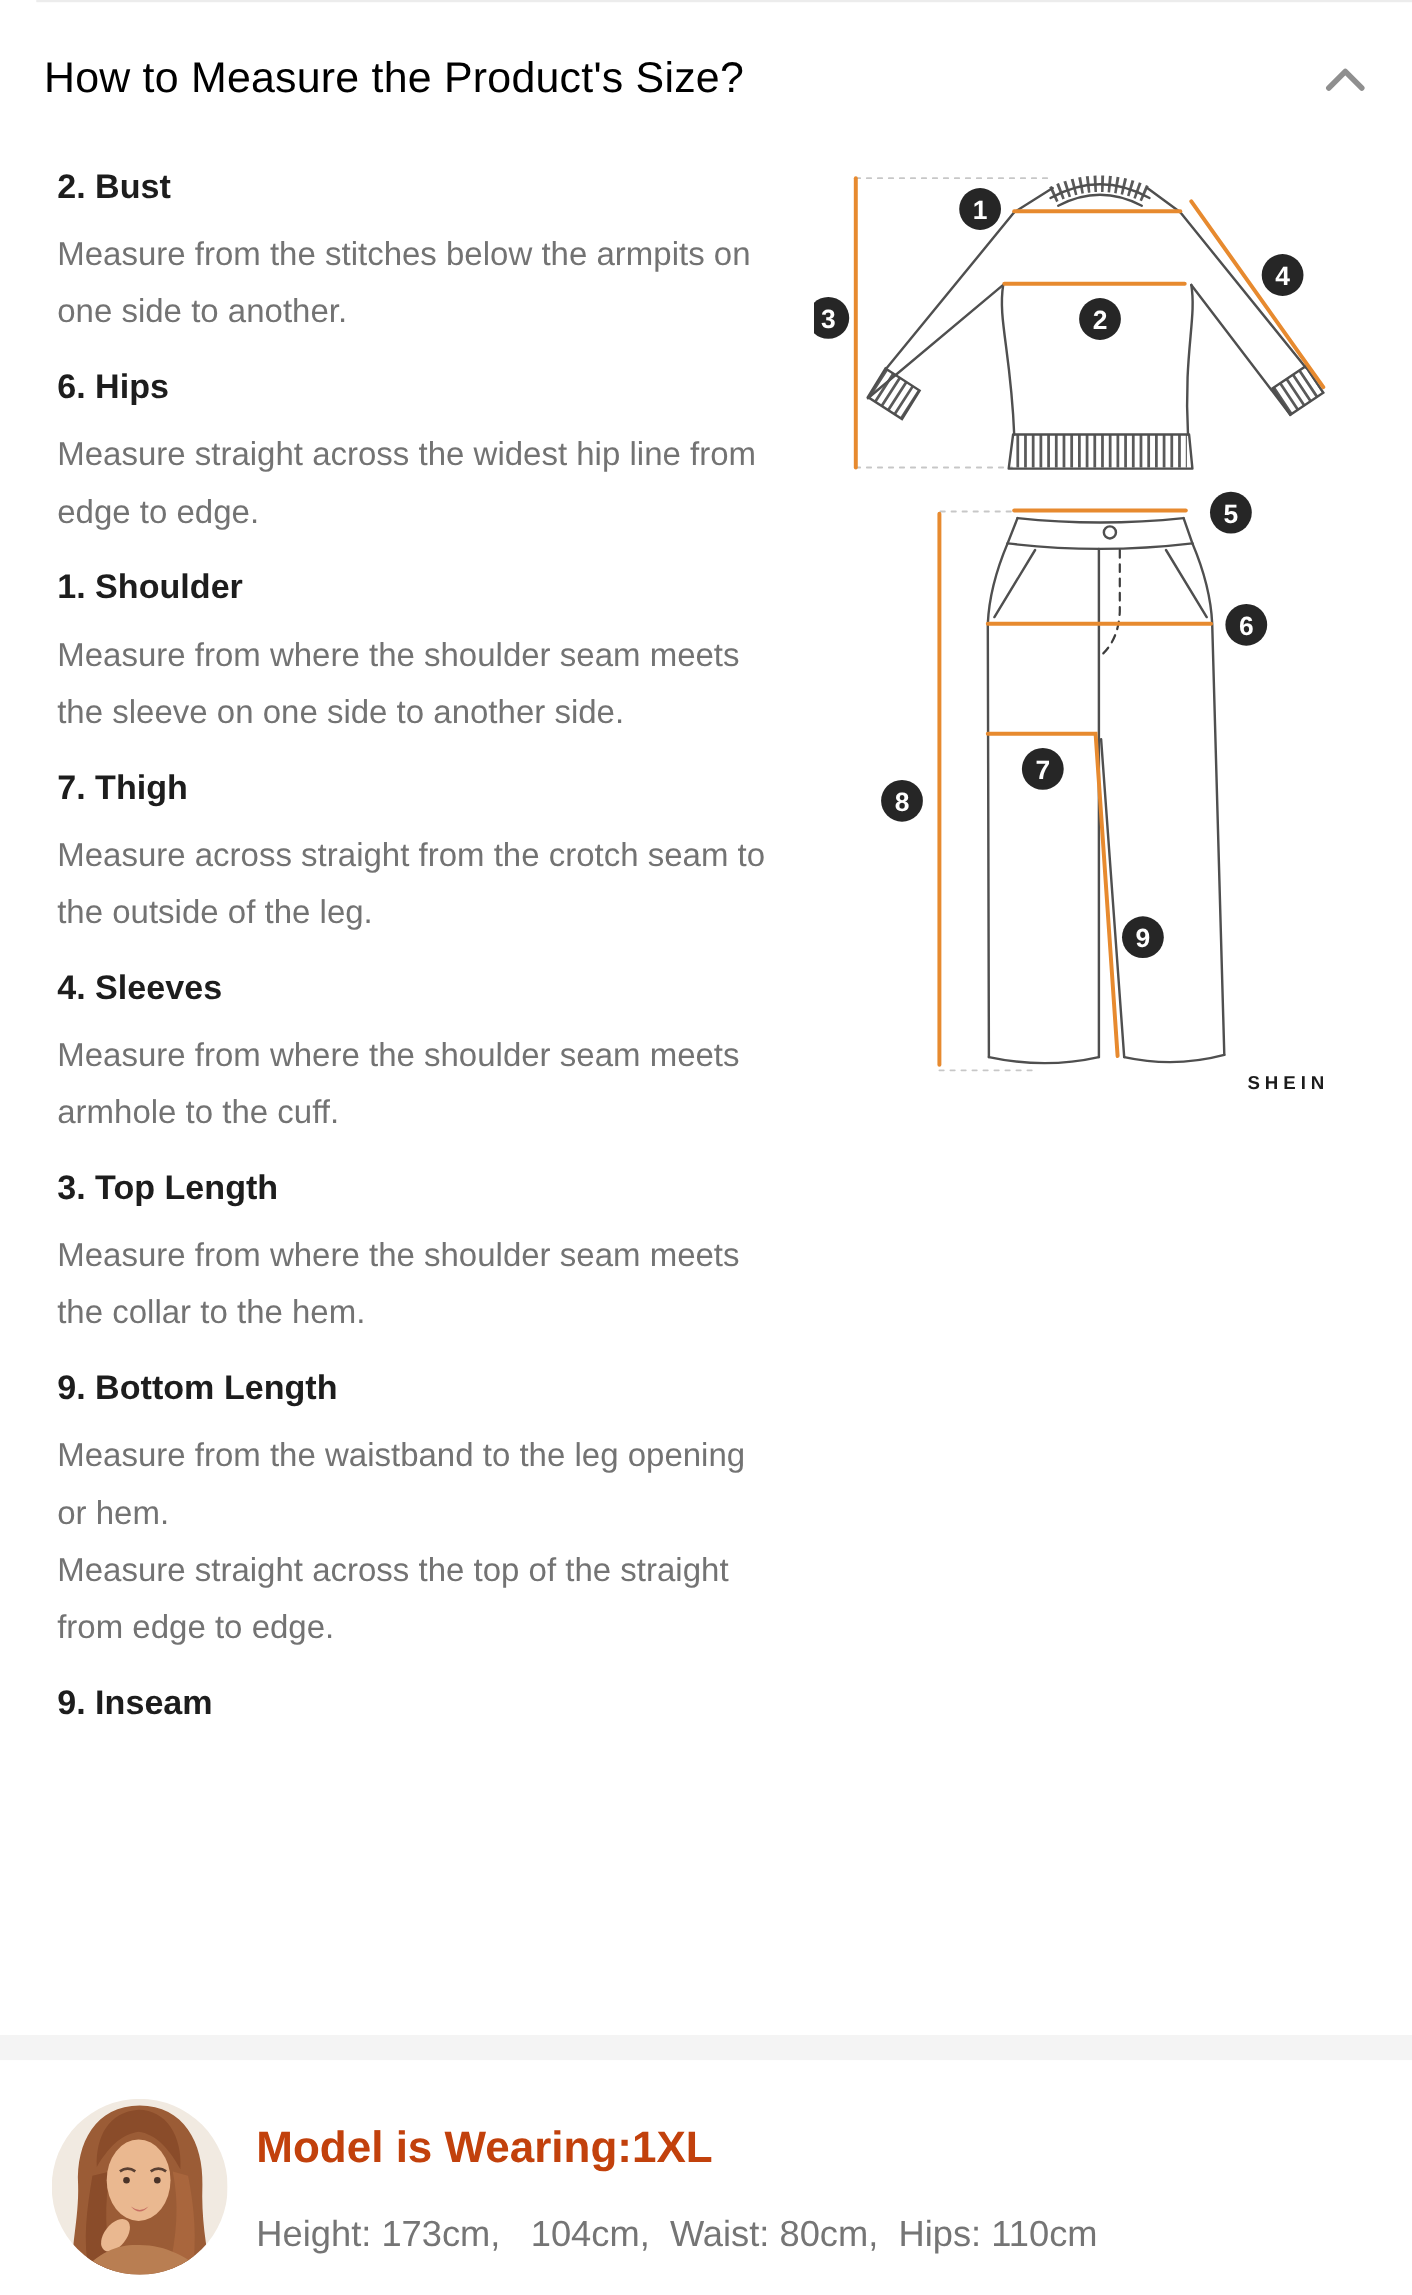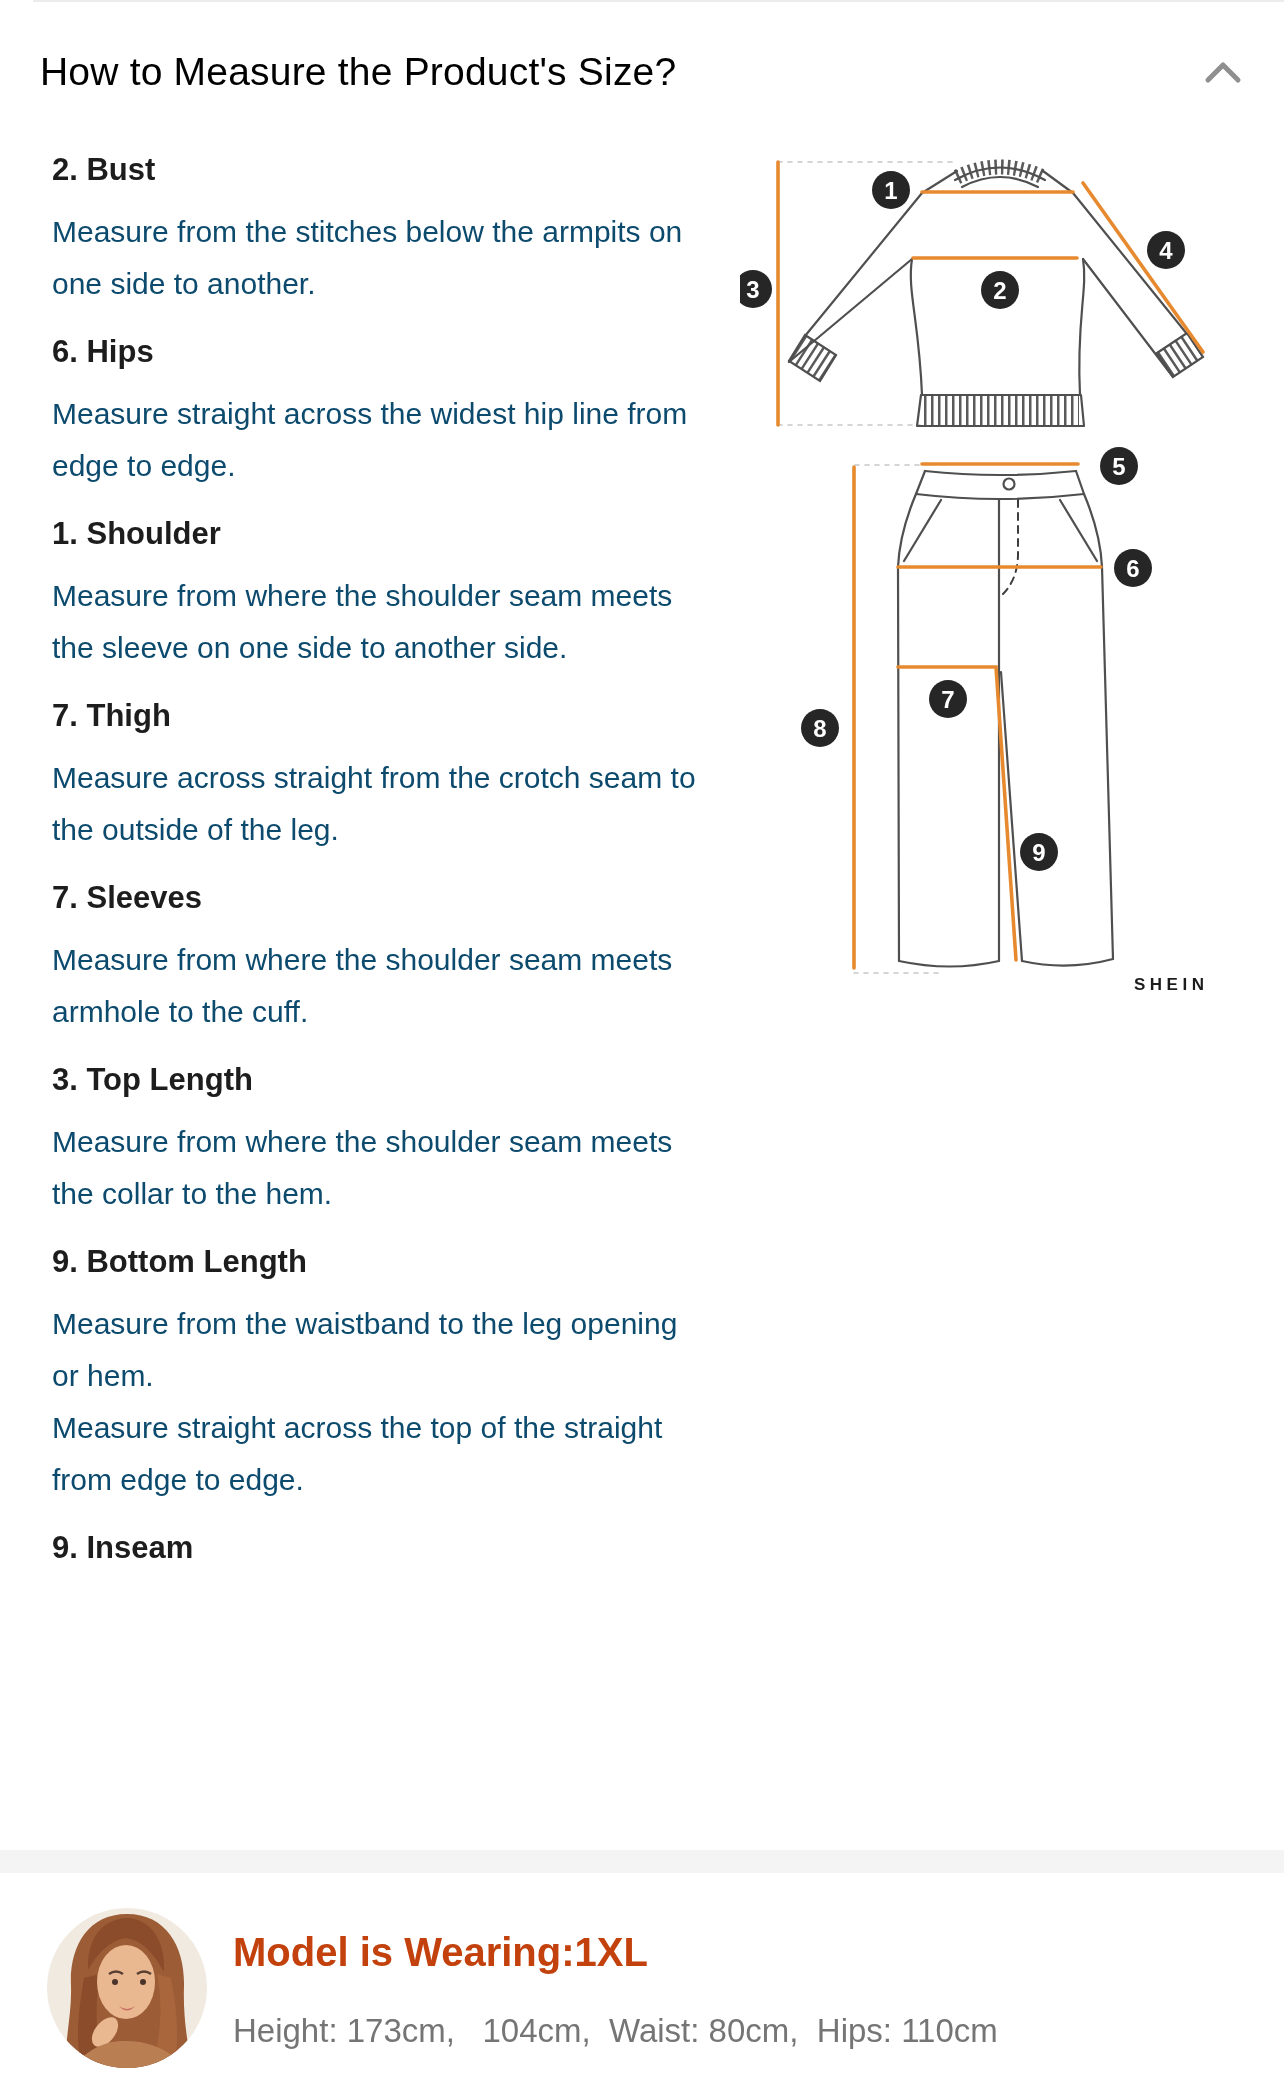--- a/index.html
+++ b/index.html
@@ -5,21 +5,21 @@
   html,body{margin:0;padding:0;background:#fff;}
   .page{position:relative;width:1284px;height:2086px;background:#fff;overflow:hidden;
         font-family:"Liberation Sans",sans-serif;color:#222;}
   .top-hairline{position:absolute;left:33px;top:0;right:0;height:2px;background:#ececec;}
   .page-title{position:absolute;left:40px;top:50px;margin:0;font-size:39px;font-weight:500;
               letter-spacing:.2px;color:#000;}
   .collapse-btn{position:absolute;left:1198px;top:52px;width:52px;height:42px;background:none;border:none;
                 padding:0;cursor:pointer;}
   .sections{position:absolute;left:52px;top:128px;width:645px;}
   .sections h3{margin:22px 0 16px;font-size:31px;line-height:40px;font-weight:bold;color:#1d1d1d;}
-  .sections p{margin:0;font-size:30px;line-height:52px;color:#0c4a6e;}
+  .sections p{margin:0;font-size:30px;line-height:52px;color:#737373;}
   .diagram{position:absolute;left:740px;top:140px;}
   .divider-band{position:absolute;left:0;top:1850px;width:1284px;height:23px;background:#f4f4f4;}
   .model-row{position:absolute;left:0;top:1873px;width:1284px;height:213px;background:#fff;}
   .avatar{position:absolute;left:47px;top:35px;width:160px;height:160px;border-radius:50%;overflow:hidden;}
   .model-title{position:absolute;left:233px;top:57px;font-size:40px;font-weight:bold;color:#c2410c;}
   .model-stats{position:absolute;left:233px;top:139px;font-size:33px;color:#757575;white-space:pre;}
 </style>
 </head>
 <body>
 
@@ -46,21 +46,21 @@
       </section>
     <section>
         <h3>1. Shoulder</h3>
         <p>Measure from where the shoulder seam meets the sleeve on one side to another side.</p>
       </section>
     <section>
         <h3>7. Thigh</h3>
         <p>Measure across straight from the crotch seam to the outside of the leg.</p>
       </section>
     <section>
-        <h3>7. Sleeves</h3>
+        <h3>4. Sleeves</h3>
         <p>Measure from where the shoulder seam meets armhole to the cuff.</p>
       </section>
     <section>
         <h3>3. Top Length</h3>
         <p>Measure from where the shoulder seam meets the collar to the hem.</p>
       </section>
     <section>
         <h3>9. Bottom Length</h3>
         <p>Measure from the waistband to the leg opening or hem.</p>
       </section>

